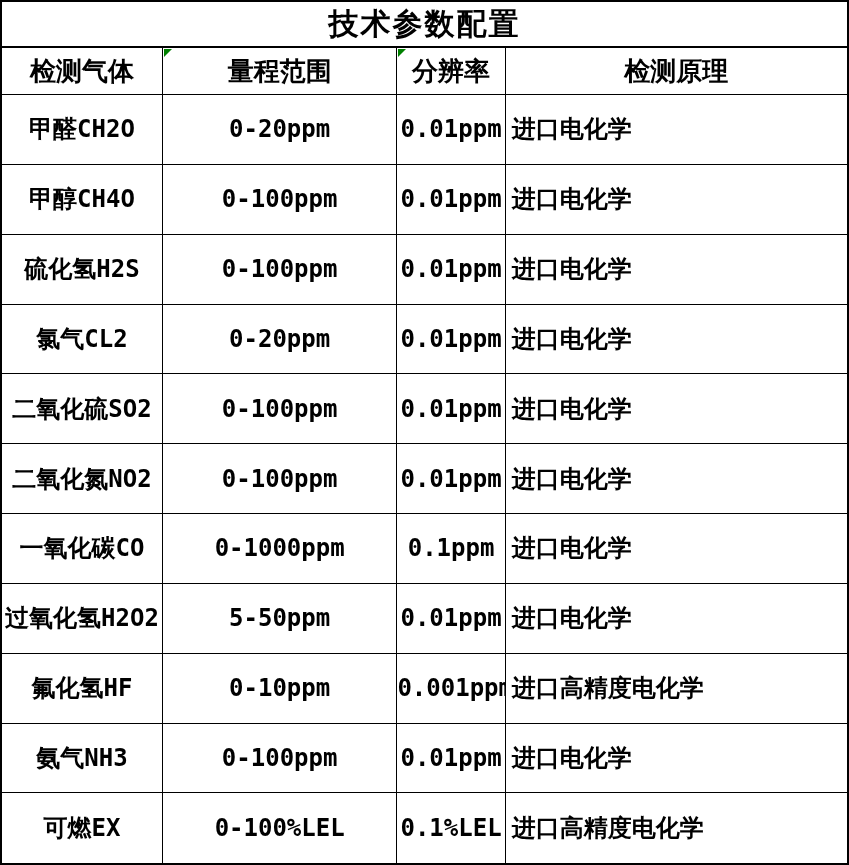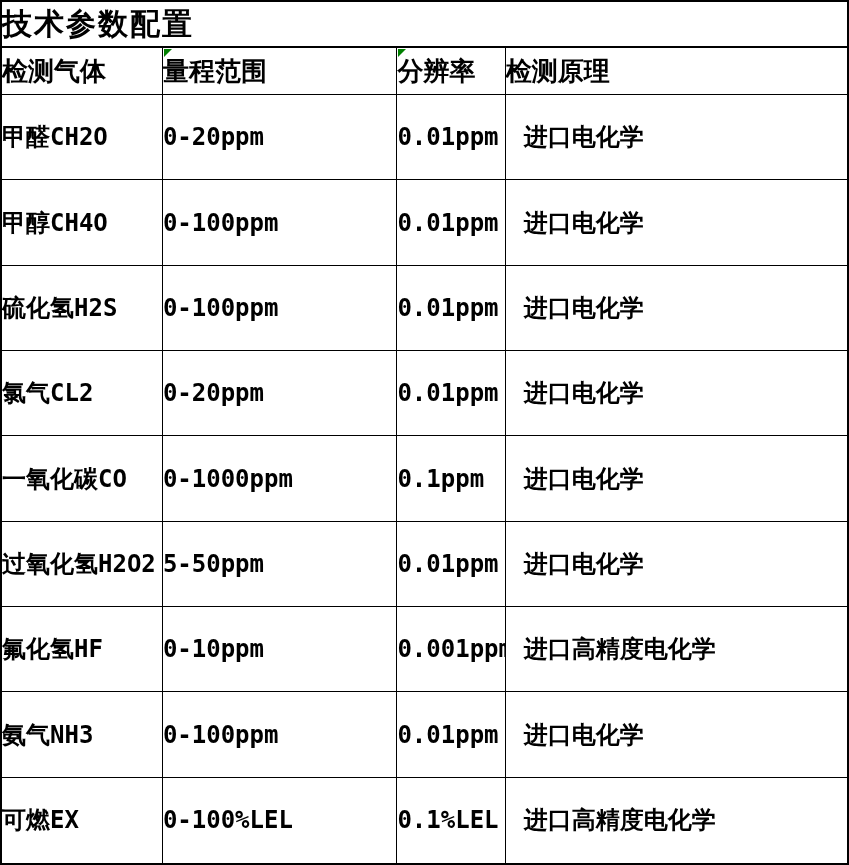--- a/index.html
+++ b/index.html
@@ -21,21 +21,21 @@
     border-collapse: collapse;
     table-layout: fixed;
     border: 2px solid #000000;
     background: #ffffff;
   }
   table.spec td, table.spec th {
     border: 1px solid #000000;
     padding: 0;
     font-weight: bold;
     color: #000000;
-    text-align: left;
+    text-align: center;
     vertical-align: middle;
     overflow: hidden;
     white-space: nowrap;
   }
   tr.title-row td {
     height: 44px;
     font-size: 30px;
     border-bottom: 2px solid #000000;
     letter-spacing: 2px;
   }
@@ -43,21 +43,21 @@
     height: 46px;
     font-size: 26px;
     position: relative;
     font-weight: bold;
   }
   tbody td {
     font-size: 24px;
   }
   tbody td.left, th.left {
     text-align: left;
-    padding-left: 18px;
+    padding-left: 6px;
   }
   .marker {
     position: absolute;
     top: 1px;
     left: 1px;
     width: 0;
     height: 0;
     border-top: 8px solid var(--marker-color, #008000);
     border-right: 8px solid transparent;
     display: block;
@@ -104,20 +104,32 @@
           <td>0.01ppm</td>
           <td class="left">进口电化学</td>
         </tr>
         <tr>
           <td>氯气CL2</td>
           <td>0-20ppm</td>
           <td>0.01ppm</td>
           <td class="left">进口电化学</td>
         </tr>
         <tr>
+          <td>二氧化硫SO2</td>
+          <td>0-100ppm</td>
+          <td>0.01ppm</td>
+          <td class="left">进口电化学</td>
+        </tr>
+        <tr>
+          <td>二氧化氮NO2</td>
+          <td>0-100ppm</td>
+          <td>0.01ppm</td>
+          <td class="left">进口电化学</td>
+        </tr>
+        <tr>
           <td>一氧化碳CO</td>
           <td>0-1000ppm</td>
           <td>0.1ppm</td>
           <td class="left">进口电化学</td>
         </tr>
         <tr>
           <td>过氧化氢H2O2</td>
           <td>5-50ppm</td>
           <td>0.01ppm</td>
           <td class="left">进口电化学</td>

